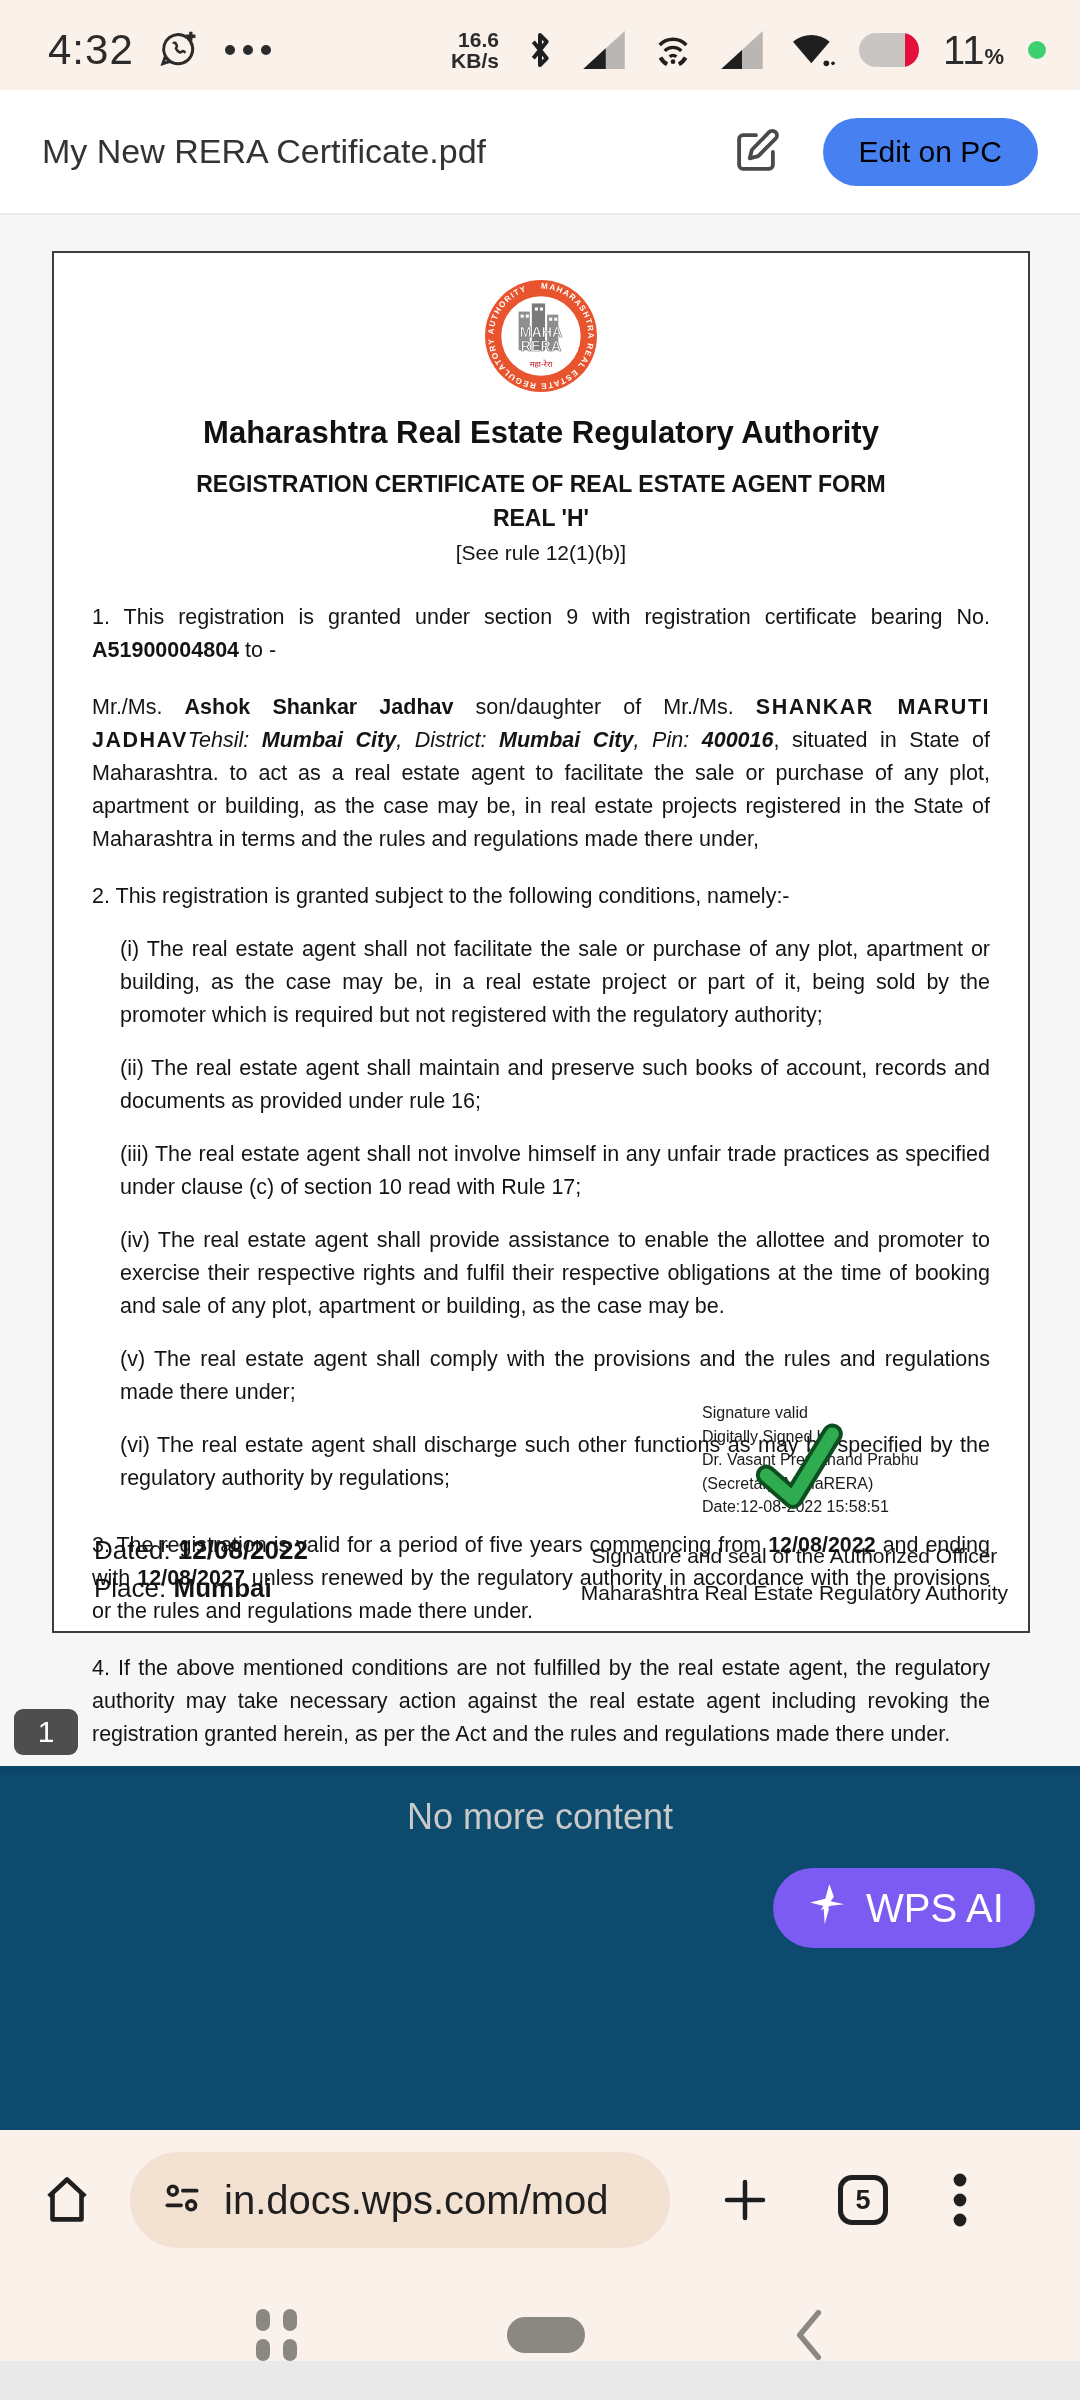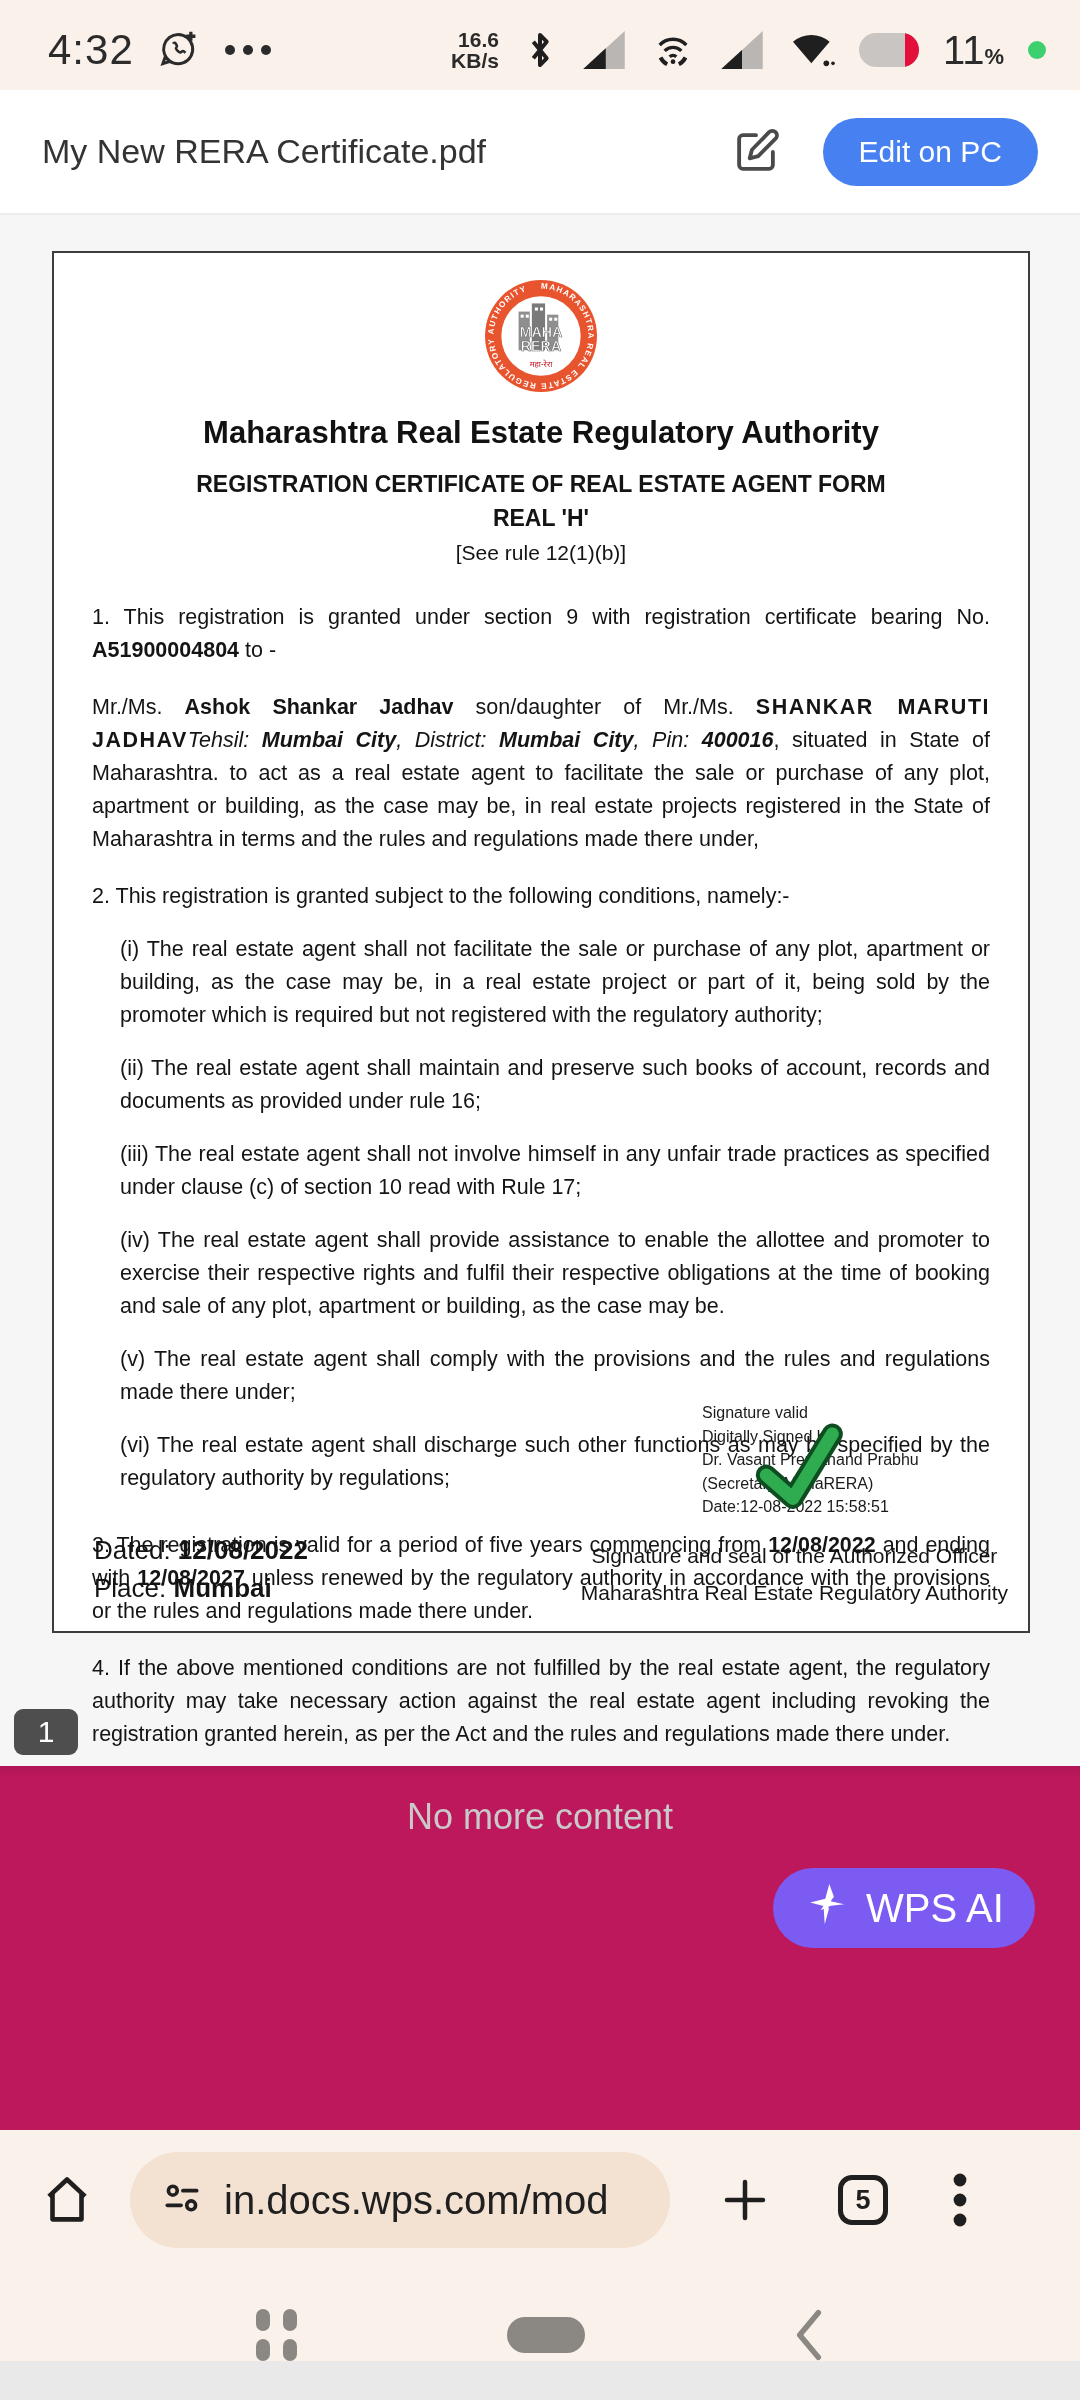--- a/index.html
+++ b/index.html
@@ -18,21 +18,21 @@
   .battery .lvl{position:absolute;right:0;top:0;bottom:0;width:14px;background:var(--battery_red);border-radius:0 17px 17px 0;}
   .pct{font-size:40px;font-weight:400;}
   .pct small{font-size:22px;font-weight:700;}
   .cam-dot{width:18px;height:18px;border-radius:50%;background:var(--status_green);}
 
   
   .app-header{position:absolute;top:90px;left:0;width:1080px;height:125px;background:#fff;
     display:flex;align-items:center;padding:0 42px;border-bottom:2px solid #ececec;}
   .doc-title{flex:1;font-size:34px;font-weight:500;color:#333;white-space:nowrap;overflow:hidden;}
   .edit-icon-btn{background:none;border:none;padding:0;margin-right:40px;cursor:pointer;display:flex;}
-  .edit-pc-btn{height:68px;border:none;border-radius:34px;background:var(--accent_blue);color:#ffffff;
+  .edit-pc-btn{height:68px;border:none;border-radius:34px;background:var(--accent_blue);color:#000000;
     font-size:30px;font-family:inherit;padding:0 36px;cursor:pointer;}
 
   
   .viewer{position:absolute;top:215px;left:0;width:1080px;height:1551px;background:#f6f6f6;}
   .page{position:absolute;left:52px;top:36px;width:978px;height:1382px;background:#fff;
     border:2px solid #3d3d3d;padding:0 38px;color:#141414;}
   .logo-wrap{width:114px;margin:26px auto 0;}
   .authority-title{margin-top:18px;text-align:center;font-size:31px;font-weight:700;color:#111;}
   .sub1{margin-top:20px;text-align:center;font-size:23px;font-weight:700;}
   .sub2{margin-top:7px;text-align:center;font-size:23px;font-weight:700;}
@@ -48,21 +48,21 @@
   .i{font-style:italic;}
   .sp{letter-spacing:1.5px;}
   .sig{position:absolute;left:648px;top:1148px;width:310px;font-size:16px;line-height:23.5px;color:#1b1b1b;}
   .sig-check{position:absolute;left:48px;top:22px;}
   .foot-left{position:absolute;left:40px;top:1278px;font-size:26px;line-height:38px;}
   .foot-right{position:absolute;right:20px;top:1284px;font-size:21px;line-height:37px;text-align:center;}
   .page-badge{position:absolute;left:14px;top:1494px;width:64px;height:46px;border-radius:9px;
     background:var(--badge_grey);color:#fff;font-size:30px;display:flex;align-items:center;justify-content:center;}
 
   
-  .lower{position:absolute;top:1766px;left:0;width:1080px;height:364px;background:#be185d;}
+  .lower{position:absolute;top:1766px;left:0;width:1080px;height:364px;background:#0c4a6e;}
   .lower .shadow{position:absolute;top:0;left:0;right:0;height:14px;
     background:linear-gradient(to bottom,rgba(0,0,0,0.07),rgba(0,0,0,0));}
   .no-more{margin-top:30px;text-align:center;font-size:36px;color:#c9c9c9;}
   .wps-ai-btn{position:absolute;right:45px;top:102px;width:262px;height:80px;border:none;border-radius:40px;
     background:var(--wps_purple);color:#fff;font-size:40px;font-family:inherit;font-weight:500;
     display:flex;align-items:center;justify-content:center;gap:16px;cursor:pointer;}
 
   
   .browser-bar{position:absolute;top:2130px;left:0;width:1080px;height:140px;background:var(--warm_bg);
     display:flex;align-items:center;padding:0 38px;}

